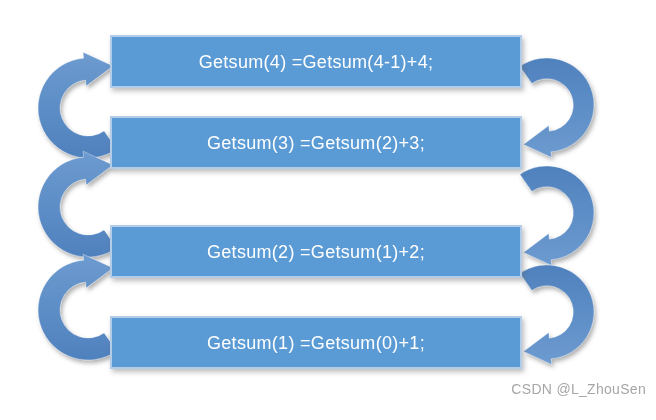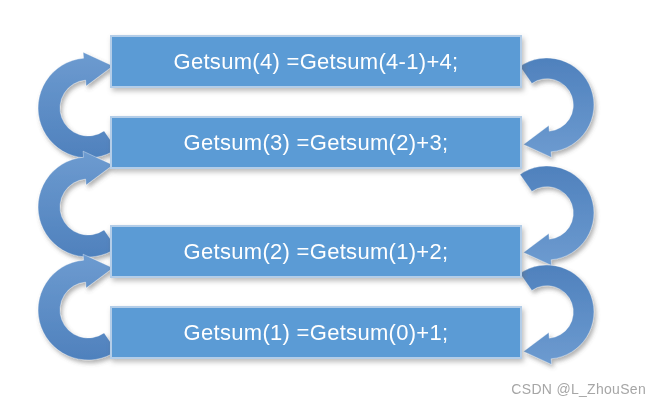--- a/index.html
+++ b/index.html
@@ -11,21 +11,21 @@
   .arrows-layer{position:absolute;left:0;top:0;}
   .box{
     position:absolute;left:110px;width:412px;height:53px;box-sizing:border-box;
     background:var(--box_fill,#5b9bd5);
     border:2px solid var(--box_border,#b3cde8);
     box-shadow:2px 3px 5px rgba(110,110,110,.45);
     display:flex;align-items:center;justify-content:center;
   }
   .box-label{
     color:var(--box_text,#ffffff);
-    font-size:22px;line-height:1;letter-spacing:.3px;white-space:nowrap;
+    font-size:18px;line-height:1;letter-spacing:.3px;white-space:nowrap;
   }
   .watermark{
     position:absolute;right:10px;bottom:23px;
     color:var(--watermark,#a6a6a6);font-size:14px;letter-spacing:.3px;
   }
 </style>
 </head>
 <body>
 
 <div class="canvas">
@@ -53,18 +53,18 @@
 
   <div class="box" style="top:35px">
     <span class="box-label">Getsum(4) =Getsum(4-1)+4;</span>
   </div>
   <div class="box" style="top:116px">
     <span class="box-label">Getsum(3) =Getsum(2)+3;</span>
   </div>
   <div class="box" style="top:225px">
     <span class="box-label">Getsum(2) =Getsum(1)+2;</span>
   </div>
-  <div class="box" style="top:306px">
+  <div class="box" style="top:316px">
     <span class="box-label">Getsum(1) =Getsum(0)+1;</span>
   </div>
 
   <div class="watermark">CSDN @L_ZhouSen</div>
 </div>
 
 </body></html>

